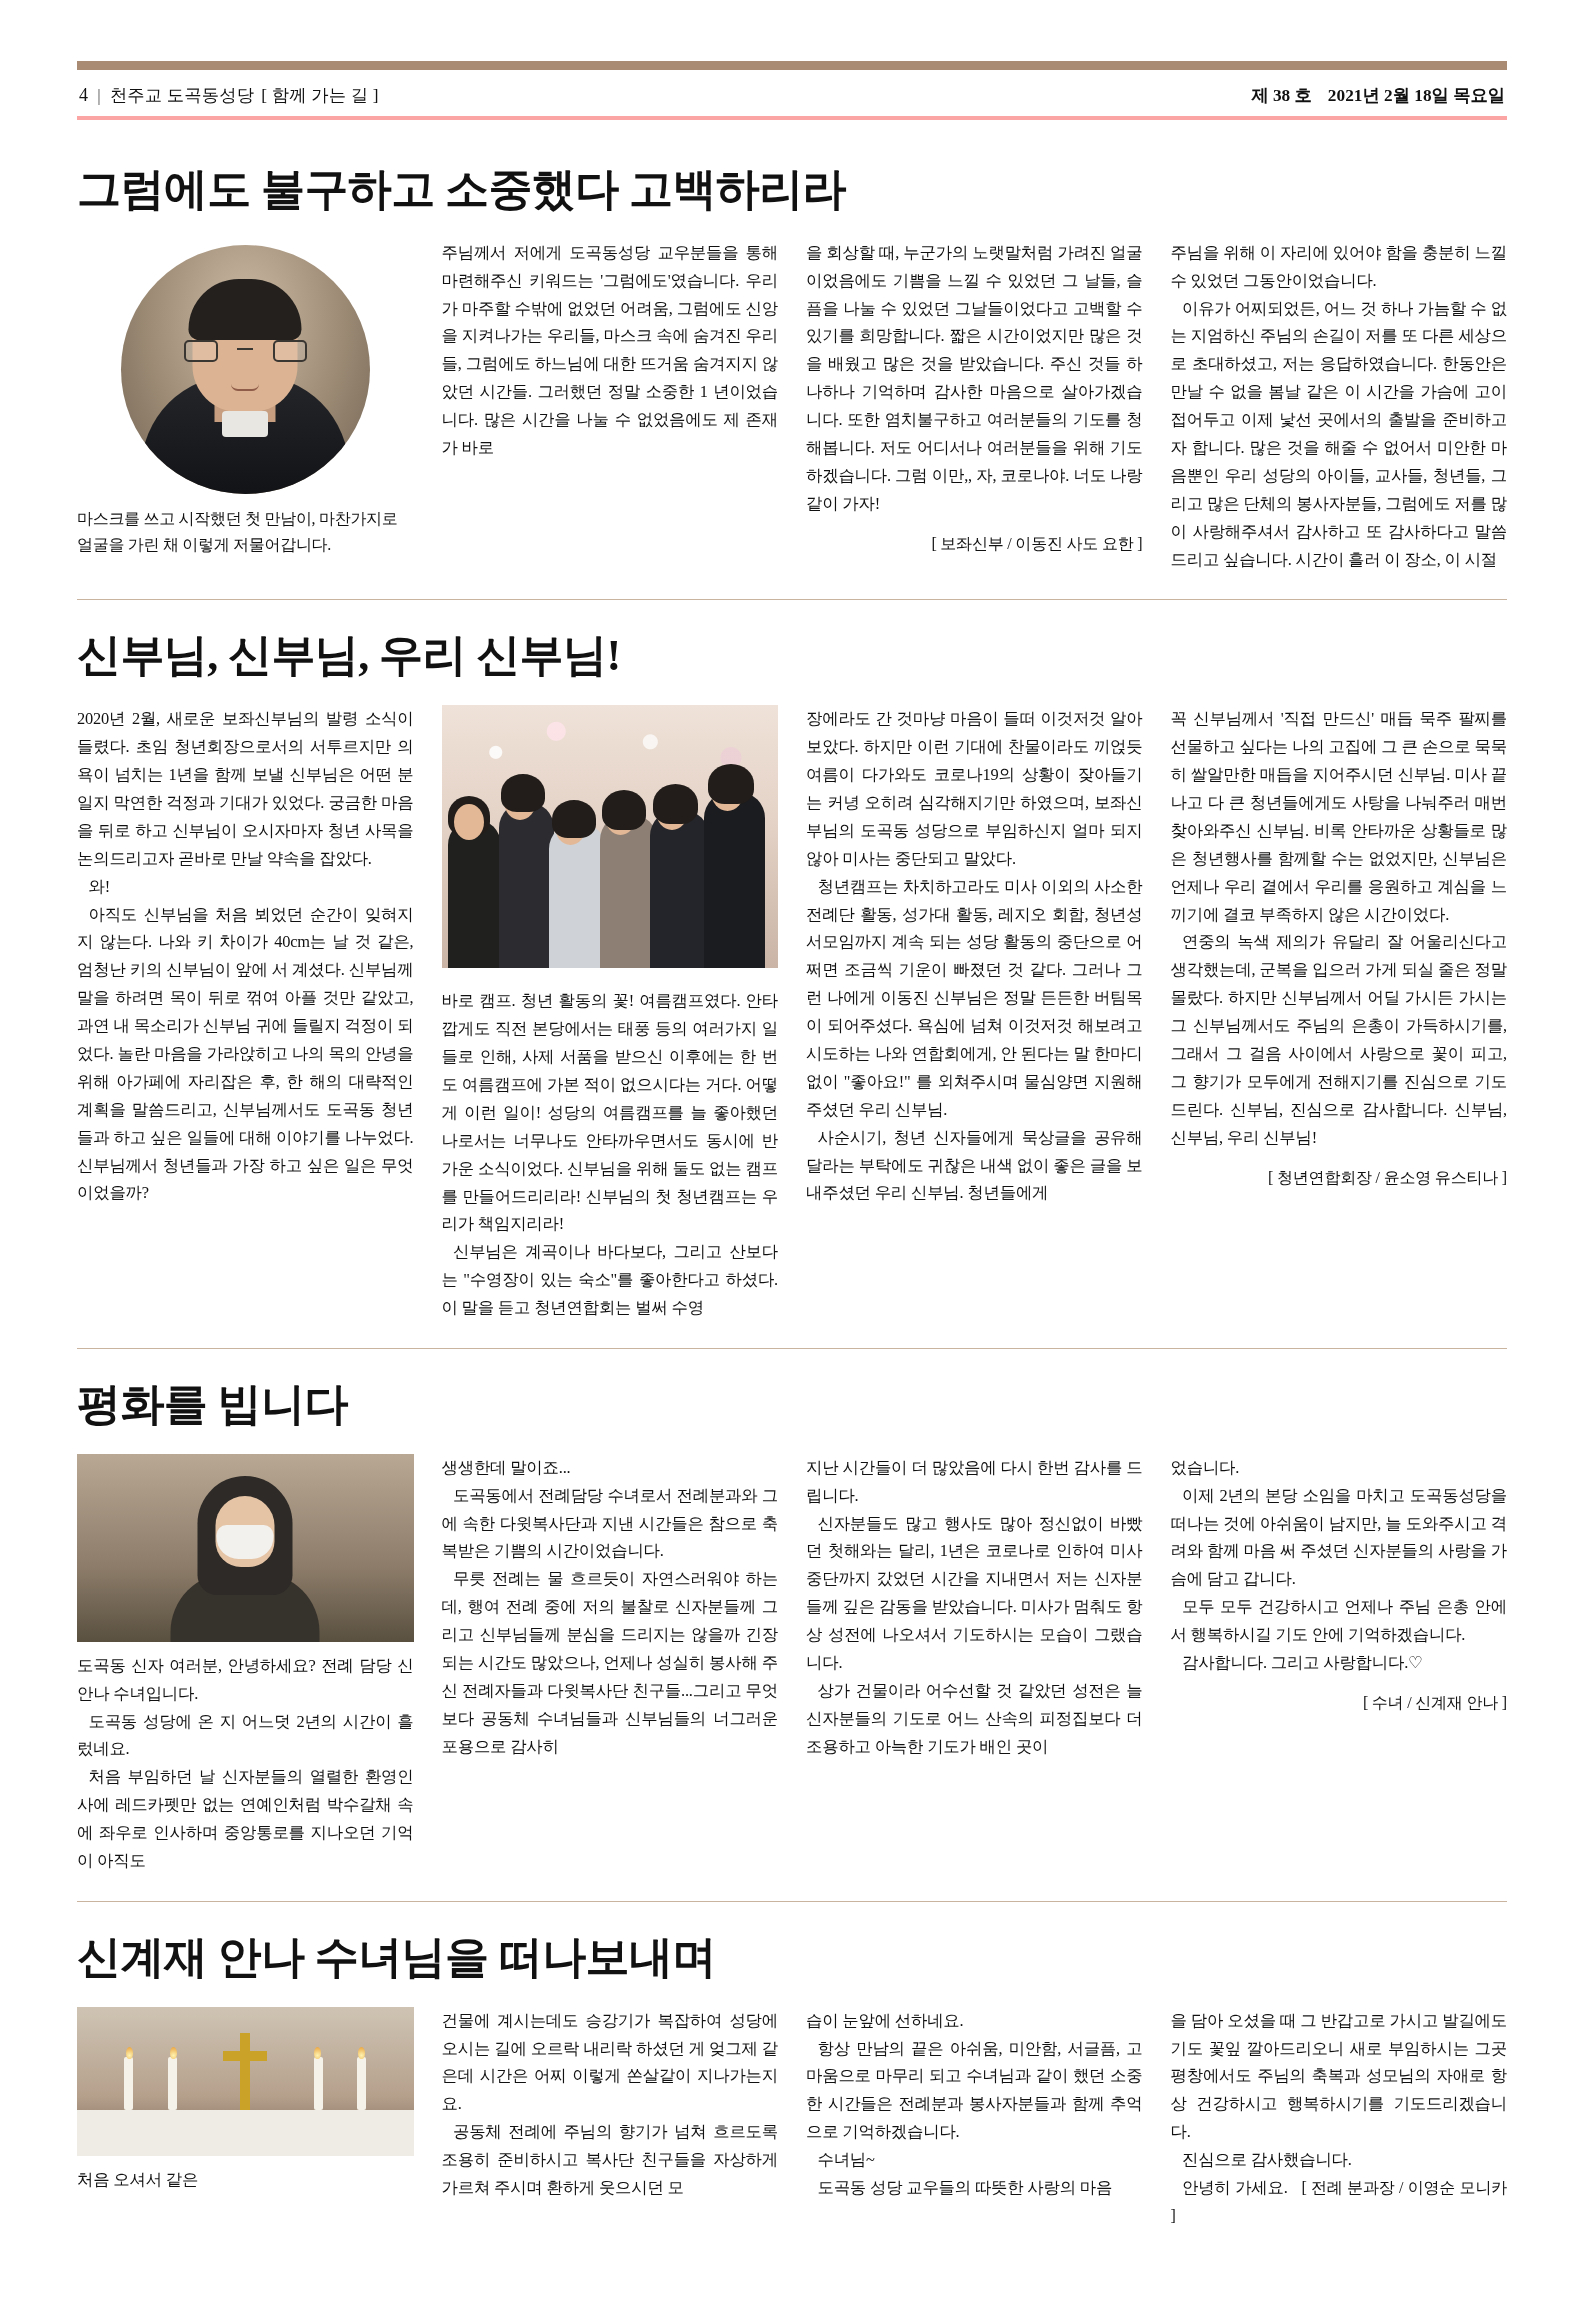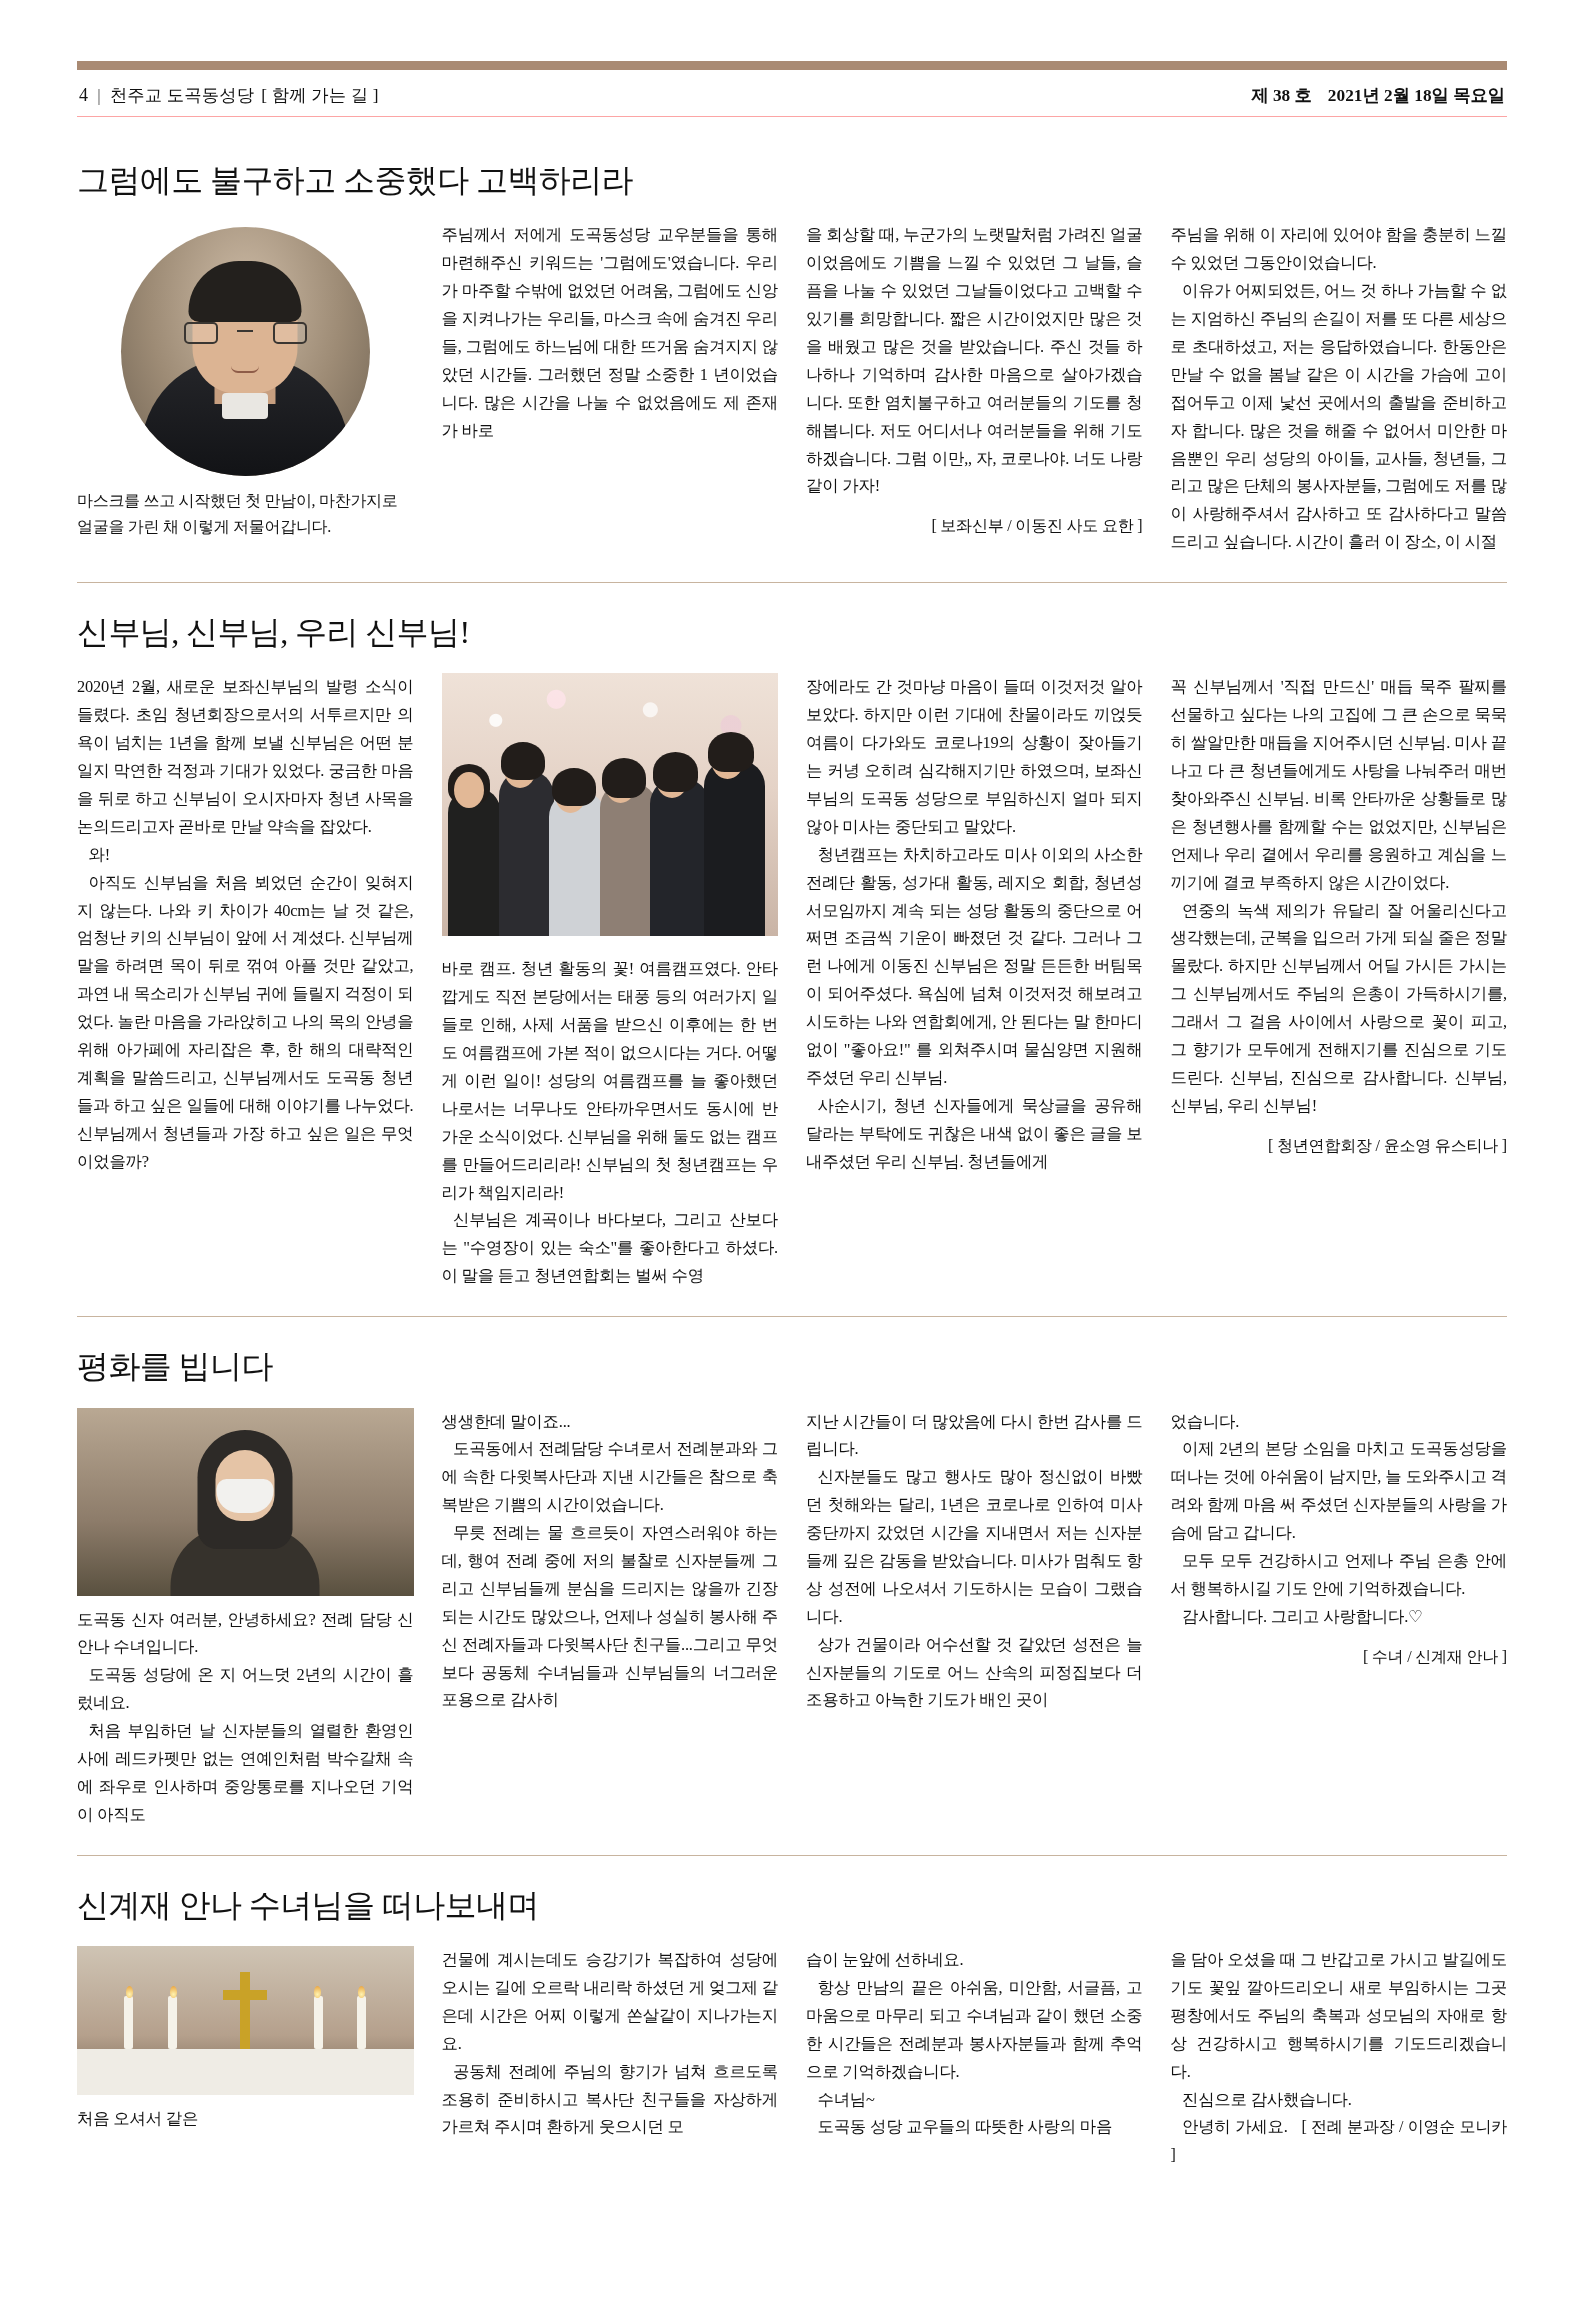--- a/index.html
+++ b/index.html
@@ -24,21 +24,21 @@
   .masthead-rule {
     height: 9px;
     background: #a98a73;
     margin-top: 61px;
   }
   .masthead {
     display: flex;
     align-items: flex-end;
     justify-content: space-between;
     padding: 13px 2px 9px 2px;
-    border-bottom: 1px solid #fca5a5;
+    border-bottom: 4px solid #fca5a5;
   }
   .masthead-left {
     font-size: 17.3px;
     letter-spacing: 0.2px;
     white-space: nowrap;
   }
   .masthead-left .pagenum { font-size: 18px; }
   .masthead-left .divider { margin: 0 9px; color: #555; }
   .masthead-left .church { margin-right: 7px; }
   .masthead-right {
@@ -48,22 +48,22 @@
   }
   .masthead-right .issue { margin-right: 16px; }
 
   
   .article { position: relative; }
   .article-rule-top {
     border-top: 1px solid #c8b49f;
     margin-top: 26px;
   }
   h1.headline {
-    font-size: 32px;
-    font-weight: 400;
+    font-size: 44px;
+    font-weight: 700;
     letter-spacing: -0.6px;
     margin: 30px 0 22px 0;
     line-height: 1.2;
   }
   .art1 h1.headline { margin-top: 44px; }
 
   .cols {
     display: flex;
     gap: 28px;
     align-items: flex-start;

